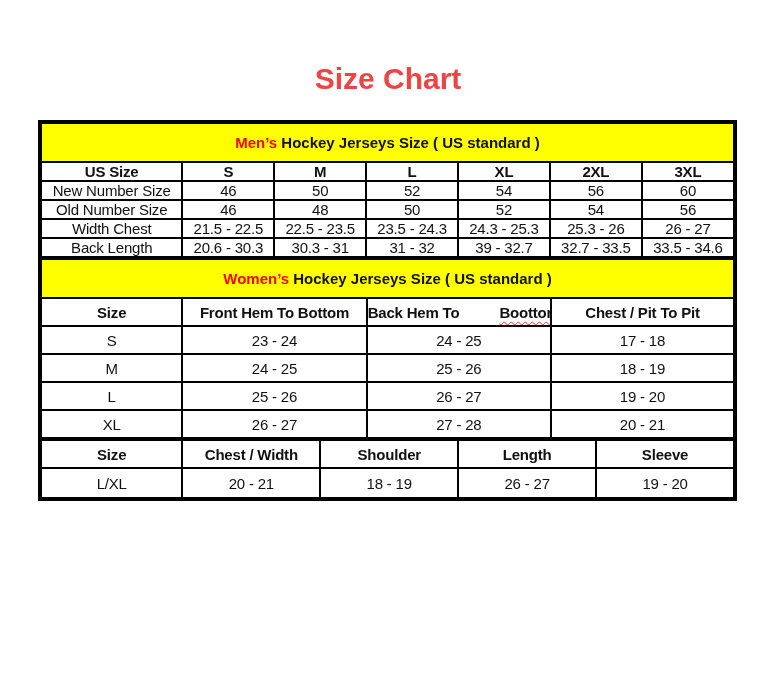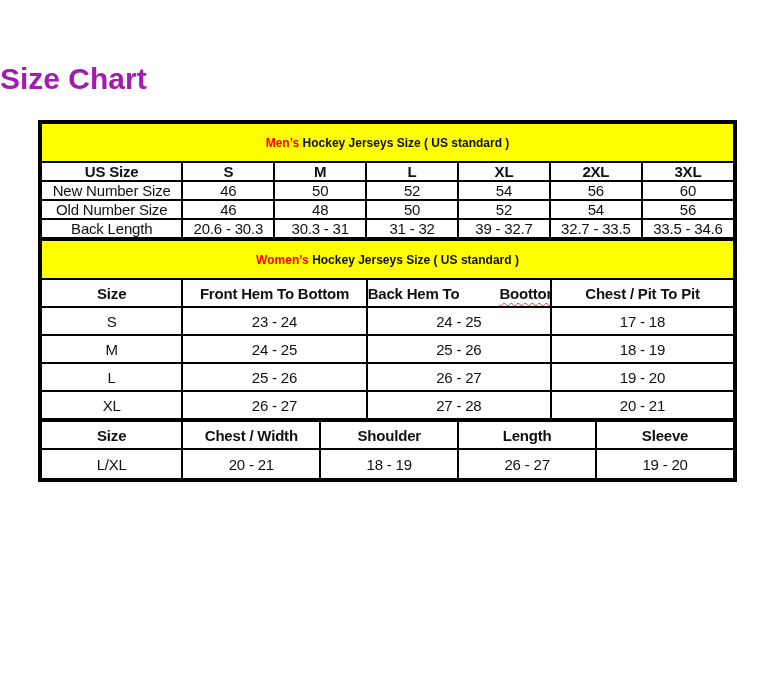--- a/index.html
+++ b/index.html
@@ -14,25 +14,25 @@
   .page {
     position: relative;
     width: 776px;
     height: 692px;
   }
   .page-title {
     position: absolute;
     top: 62px;
     left: 0;
     width: 776px;
-    text-align: left;
+    text-align: center;
     font-size: 30px;
     font-weight: bold;
     letter-spacing: 0px;
-    color: #a21caf;
+    color: #ef4444;
   }
   .chart-block {
     position: absolute;
     left: 38px;
     top: 120px;
     width: 699px;
     border: 2px solid #000;
     box-sizing: border-box;
   }
   table.tbl {
@@ -48,21 +48,21 @@
     color: #111;
     font-size: 15px;
     font-weight: normal;
     letter-spacing: -0.2px;
     overflow: hidden;
     white-space: nowrap;
   }
   tr.band td {
     background: #ffff00;
     font-weight: bold;
-    font-size: 12px;
+    font-size: 15px;
     height: 37px;
     letter-spacing: 0;
   }
   tr.band td .red-word { color: #ff0000; }
   tr.hdr th { font-weight: bold; }
   td.row-head { font-weight: bold; }
   .mens tr.datarow, .mens tr.hdr { height: 16px; }
   .womens tr.datarow, .womens tr.hdr { height: 28px; }
   .youth tr.datarow { height: 30px; }
   .youth tr.hdr { height: 28px; }
@@ -123,20 +123,29 @@
         <tr class="datarow">
           <td>Old Number Size</td>
           <td>46</td>
           <td>48</td>
           <td>50</td>
           <td>52</td>
           <td>54</td>
           <td>56</td>
         </tr>
         <tr class="datarow">
+          <td>Width Chest</td>
+          <td>21.5 - 22.5</td>
+          <td>22.5 - 23.5</td>
+          <td>23.5 - 24.3</td>
+          <td>24.3 - 25.3</td>
+          <td>25.3 - 26</td>
+          <td>26 - 27</td>
+        </tr>
+        <tr class="datarow">
           <td>Back Length</td>
           <td>20.6 - 30.3</td>
           <td>30.3 - 31</td>
           <td>31 - 32</td>
           <td>39 - 32.7</td>
           <td>32.7 - 33.5</td>
           <td>33.5 - 34.6</td>
         </tr>
       </tbody>
     </table>

